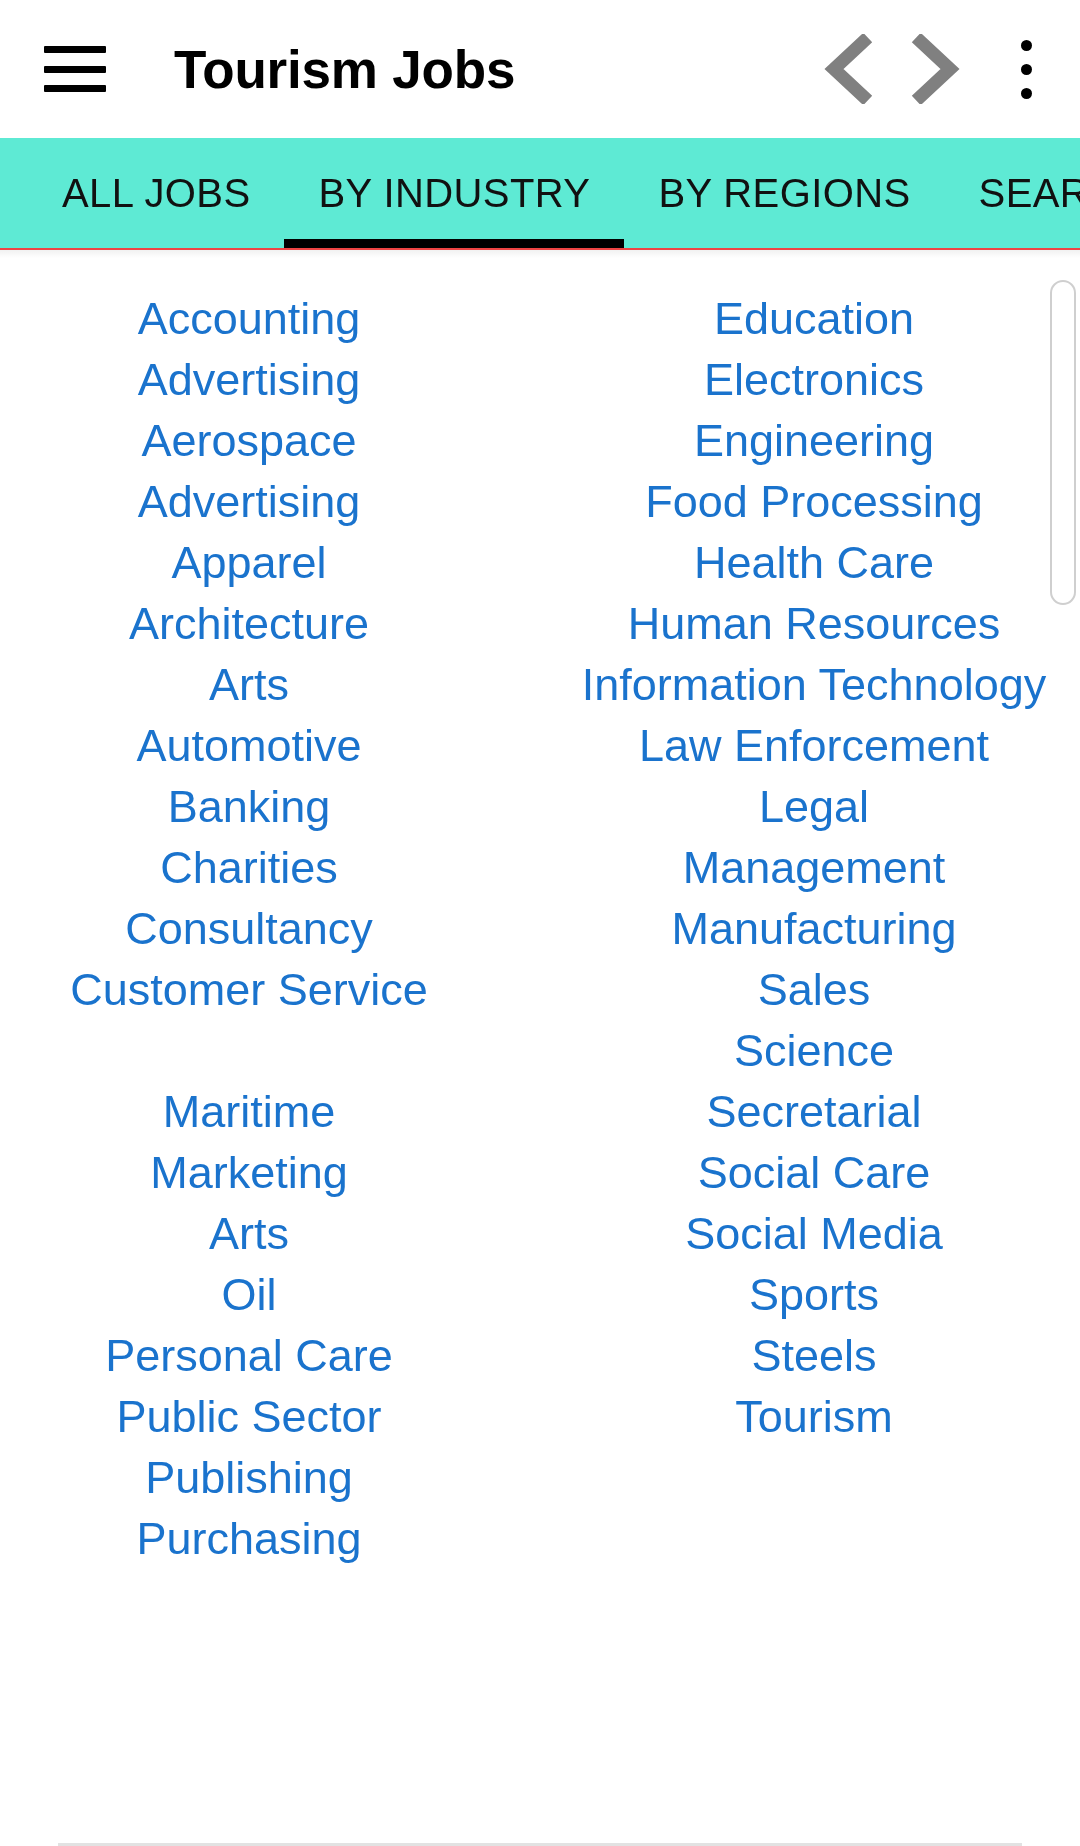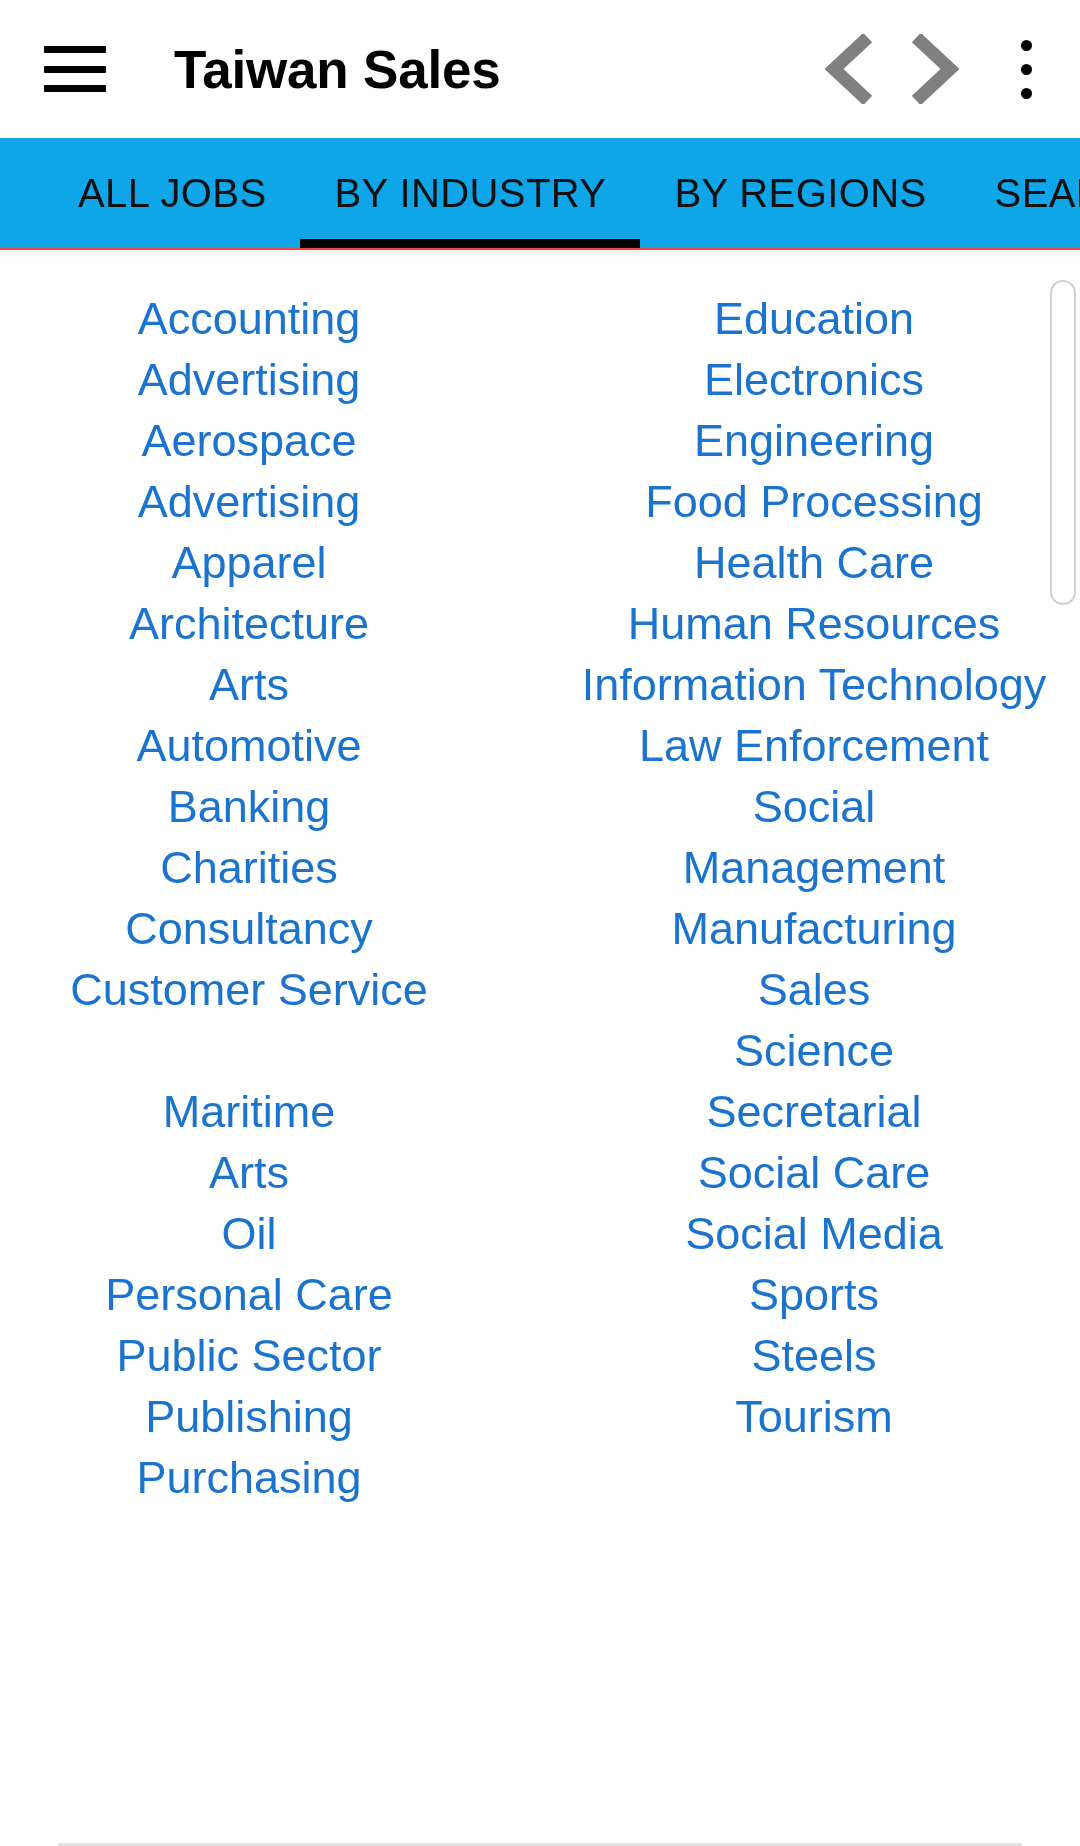--- a/index.html
+++ b/index.html
@@ -57,24 +57,24 @@
   }
   .overflow-dots i {
     display:block; width:11px; height:11px;
     background:#000; border-radius:50%;
   }
 
   
   .tabbar {
     position:relative;
     height:110px;
-    background:#0ea5e9;
+    background:#5eead4;
     display:flex;
     align-items:center;
-    padding-left:44px;
+    padding-left:28px;
     overflow:hidden;
   }
   .tab {
     position:relative;
     height:110px;
     display:flex; align-items:center; justify-content:center;
     padding:0 34px;
     font-size:40px;
     font-weight:500;
     color:#111;
@@ -158,21 +158,21 @@
 <div id="app">
 
   <div class="appbar">
 
     <div class="hamburger">
       <span></span>
       <span></span>
       <span></span>
     </div>
 
-    <div class="app-title">Taiwan Sales</div>
+    <div class="app-title">Tourism Jobs</div>
 
     <div class="appbar-right">
 
       <div class="nav-chevron">
         <svg width="56" height="70" viewBox="0 0 56 70" aria-hidden="true">
           <polyline points="42,8 13,35 42,62" fill="none" stroke="#808080" stroke-width="13" stroke-linecap="square" stroke-linejoin="miter"></polyline>
         </svg>
       </div>
 
       <div class="nav-chevron">
@@ -217,38 +217,39 @@
         <a class="ind-link">Apparel</a>
         <a class="ind-link">Architecture</a>
         <a class="ind-link">Arts</a>
         <a class="ind-link">Automotive</a>
         <a class="ind-link">Banking</a>
         <a class="ind-link">Charities</a>
         <a class="ind-link">Consultancy</a>
         <a class="ind-link">Customer Service</a>
         <div class="ind-spacer"></div>
         <a class="ind-link">Maritime</a>
+        <a class="ind-link">Marketing</a>
         <a class="ind-link">Arts</a>
         <a class="ind-link">Oil</a>
         <a class="ind-link">Personal Care</a>
         <a class="ind-link">Public Sector</a>
         <a class="ind-link">Publishing</a>
         <a class="ind-link">Purchasing</a>
       </div>
 
       <div class="col right">
         <a class="ind-link">Education</a>
         <a class="ind-link">Electronics</a>
         <a class="ind-link">Engineering</a>
         <a class="ind-link">Food Processing</a>
         <a class="ind-link">Health Care</a>
         <a class="ind-link">Human Resources</a>
         <a class="ind-link wrap">Information Technology</a>
         <a class="ind-link">Law Enforcement</a>
-        <a class="ind-link">Social</a>
+        <a class="ind-link">Legal</a>
         <a class="ind-link">Management</a>
         <a class="ind-link">Manufacturing</a>
         <a class="ind-link">Sales</a>
         <a class="ind-link">Science</a>
         <a class="ind-link">Secretarial</a>
         <a class="ind-link">Social Care</a>
         <a class="ind-link">Social Media</a>
         <a class="ind-link">Sports</a>
         <a class="ind-link">Steels</a>
         <a class="ind-link">Tourism</a>

